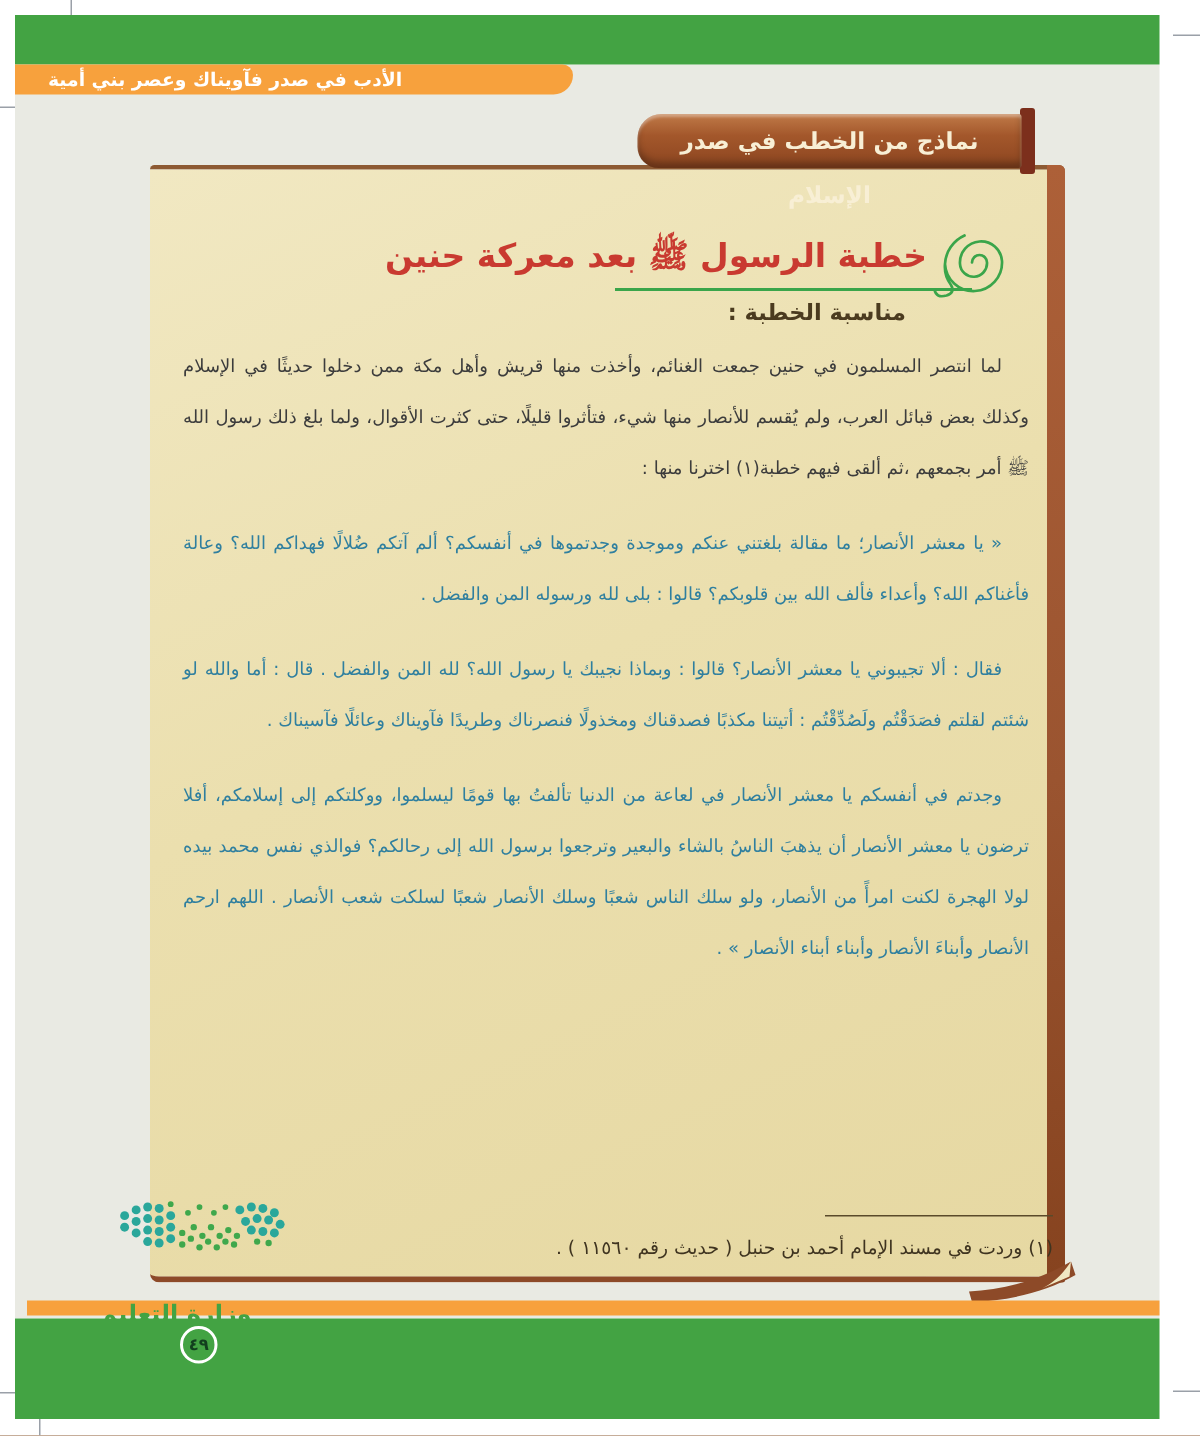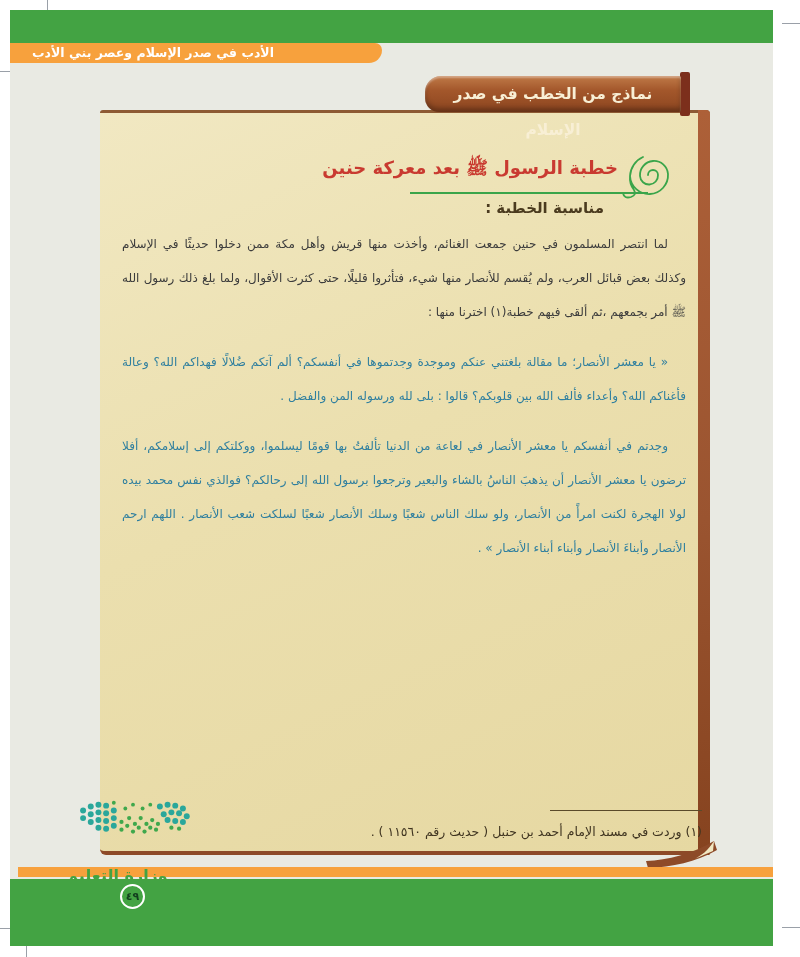--- a/index.html
+++ b/index.html
@@ -43,21 +43,21 @@
   .sheet .spine {
     position:absolute; right:0; top:-3px; bottom:-4px; width:12px;
     background:linear-gradient(180deg,#ad6038 0%, #9a5430 55%, #86431f 100%);
     border-radius:0 4px 2px 0;
   }
   .sheet .curl { position:absolute; right:-8px; bottom:-18px; width:72px; height:28px; }
 
   .ornament { position:absolute; top:36px; right:37px; width:52px; height:60px; }
   .lesson-title {
     position:absolute; top:44px; right:92px;
-    color:#c93a30; font-size:18px; font-weight:bold; direction:rtl; white-space:nowrap;
+    color:#c93a30; font-size:22px; font-weight:bold; direction:rtl; white-space:nowrap;
   }
   .title-underline { position:absolute; top:79px; right:62px; width:238px; height:0; border-bottom:2px solid #3aa54a; }
   .lesson-subtitle {
     position:absolute; top:86px; right:106px;
     color:#4b3b1f; font-size:15px; font-weight:bold; direction:rtl;
   }
   .body-text {
     position:absolute; top:114px; right:24px; left:22px;
     direction:rtl; text-align:justify;
   }
@@ -92,21 +92,21 @@
 <div class="mark" style="left:0; top:71px; width:16px; height:1px;"></div>
 <div class="mark" style="left:782px; top:23px; width:18px; height:1px;"></div>
 <div class="mark" style="left:0; top:928px; width:18px; height:1px;"></div>
 <div class="mark" style="left:26px; top:936px; width:1px; height:21px;"></div>
 <div class="mark" style="left:782px; top:927px; width:18px; height:1px;"></div>
 
 <div class="bg-area"></div>
 <div class="top-green-bar"></div>
 
 <div class="chapter-tab">
-  <span>الأدب في صدر الإسلام وعصر بني الأدب</span>
+  <span>الأدب في صدر فآويناك وعصر بني أمية</span>
 </div>
 
 <div class="section-cap"></div>
 <div class="section-header">
   <span>نماذج من الخطب في صدر الإسلام</span>
 </div>
 
 <div class="sheet">
   <div class="spine"></div>
 
@@ -123,20 +123,21 @@
     </svg>
   </div>
 
   <div class="lesson-title">خطبة الرسول ﷺ بعد معركة حنين</div>
   <div class="title-underline"></div>
   <div class="lesson-subtitle">مناسبة الخطبة :</div>
 
   <div class="body-text">
     <p class="t-black">لما انتصر المسلمون في حنين جمعت الغنائم، وأخذت منها قريش وأهل مكة ممن دخلوا حديثًا في الإسلام وكذلك بعض قبائل العرب، ولم يُقسم للأنصار منها شيء، فتأثروا قليلًا، حتى كثرت الأقوال، ولما بلغ ذلك رسول الله ﷺ أمر بجمعهم ،ثم ألقى فيهم خطبة(١) اخترنا منها :</p>
     <p class="t-teal">« يا معشر الأنصار؛ ما مقالة بلغتني عنكم وموجدة وجدتموها في أنفسكم؟ ألم آتكم ضُلالًا فهداكم الله؟ وعالة فأغناكم الله؟ وأعداء فألف الله بين قلوبكم؟ قالوا : بلى لله ورسوله المن والفضل .</p>
+    <p class="t-teal">فقال : ألا تجيبوني يا معشر الأنصار؟ قالوا : وبماذا نجيبك يا رسول الله؟ لله المن والفضل . قال : أما والله لو شئتم لقلتم فصَدَقْتُم ولَصُدِّقْتُم : أتيتنا مكذبًا فصدقناك ومخذولًا فنصرناك وطريدًا فآويناك وعائلًا فآسيناك .</p>
     <p class="t-teal">وجدتم في أنفسكم يا معشر الأنصار في لعاعة من الدنيا تألفتُ بها قومًا ليسلموا، ووكلتكم إلى إسلامكم، أفلا ترضون يا معشر الأنصار أن يذهبَ الناسُ بالشاء والبعير وترجعوا برسول الله إلى رحالكم؟ فوالذي نفس محمد بيده لولا الهجرة لكنت امرأً من الأنصار، ولو سلك الناس شعبًا وسلك الأنصار شعبًا لسلكت شعب الأنصار . اللهم ارحم الأنصار وأبناءَ الأنصار وأبناء أبناء الأنصار » .</p>
   </div>
 
   <div class="footnote-rule"></div>
   <div class="footnote">(١) وردت في مسند الإمام أحمد بن حنبل ( حديث رقم ١١٥٦٠ ) .</div>
 </div>
 
 <div class="logo">
   <div class="logo-dots">
     <svg width="118" height="48" viewBox="0 0 120 50">

